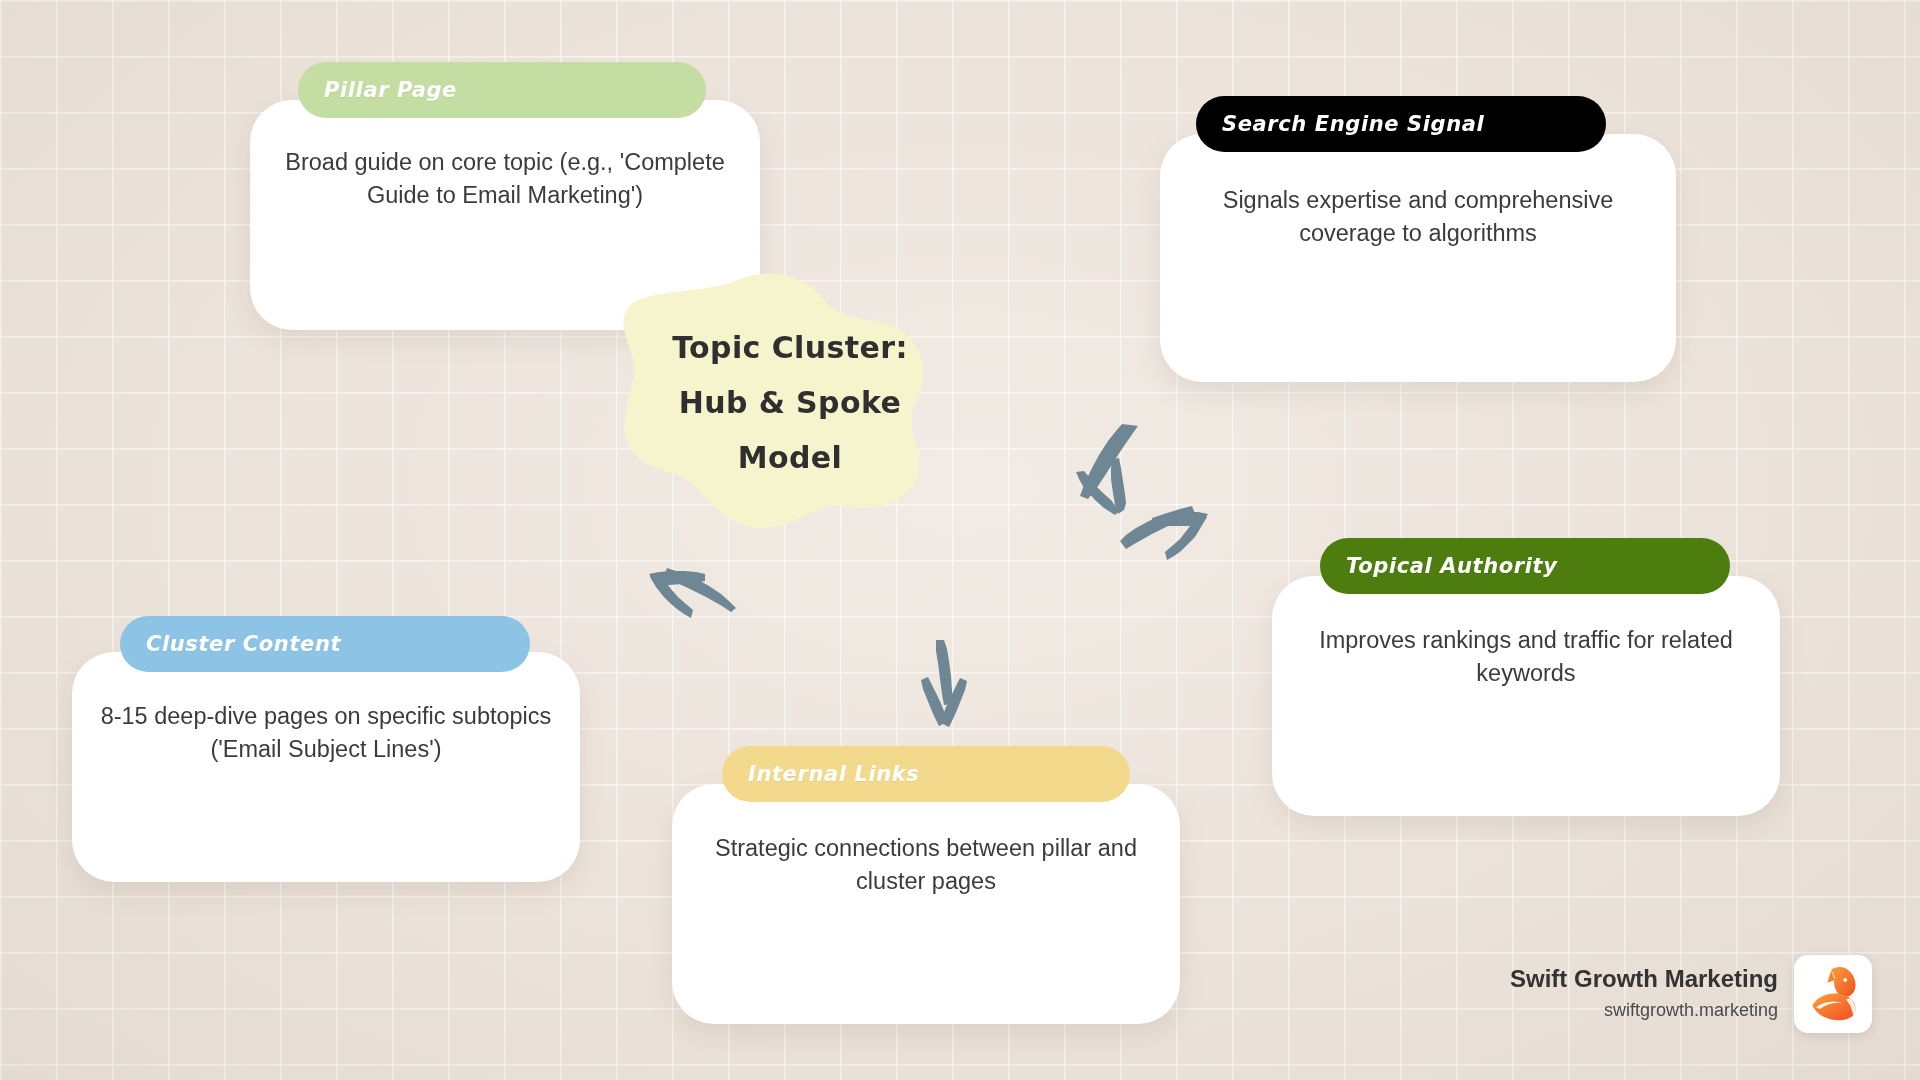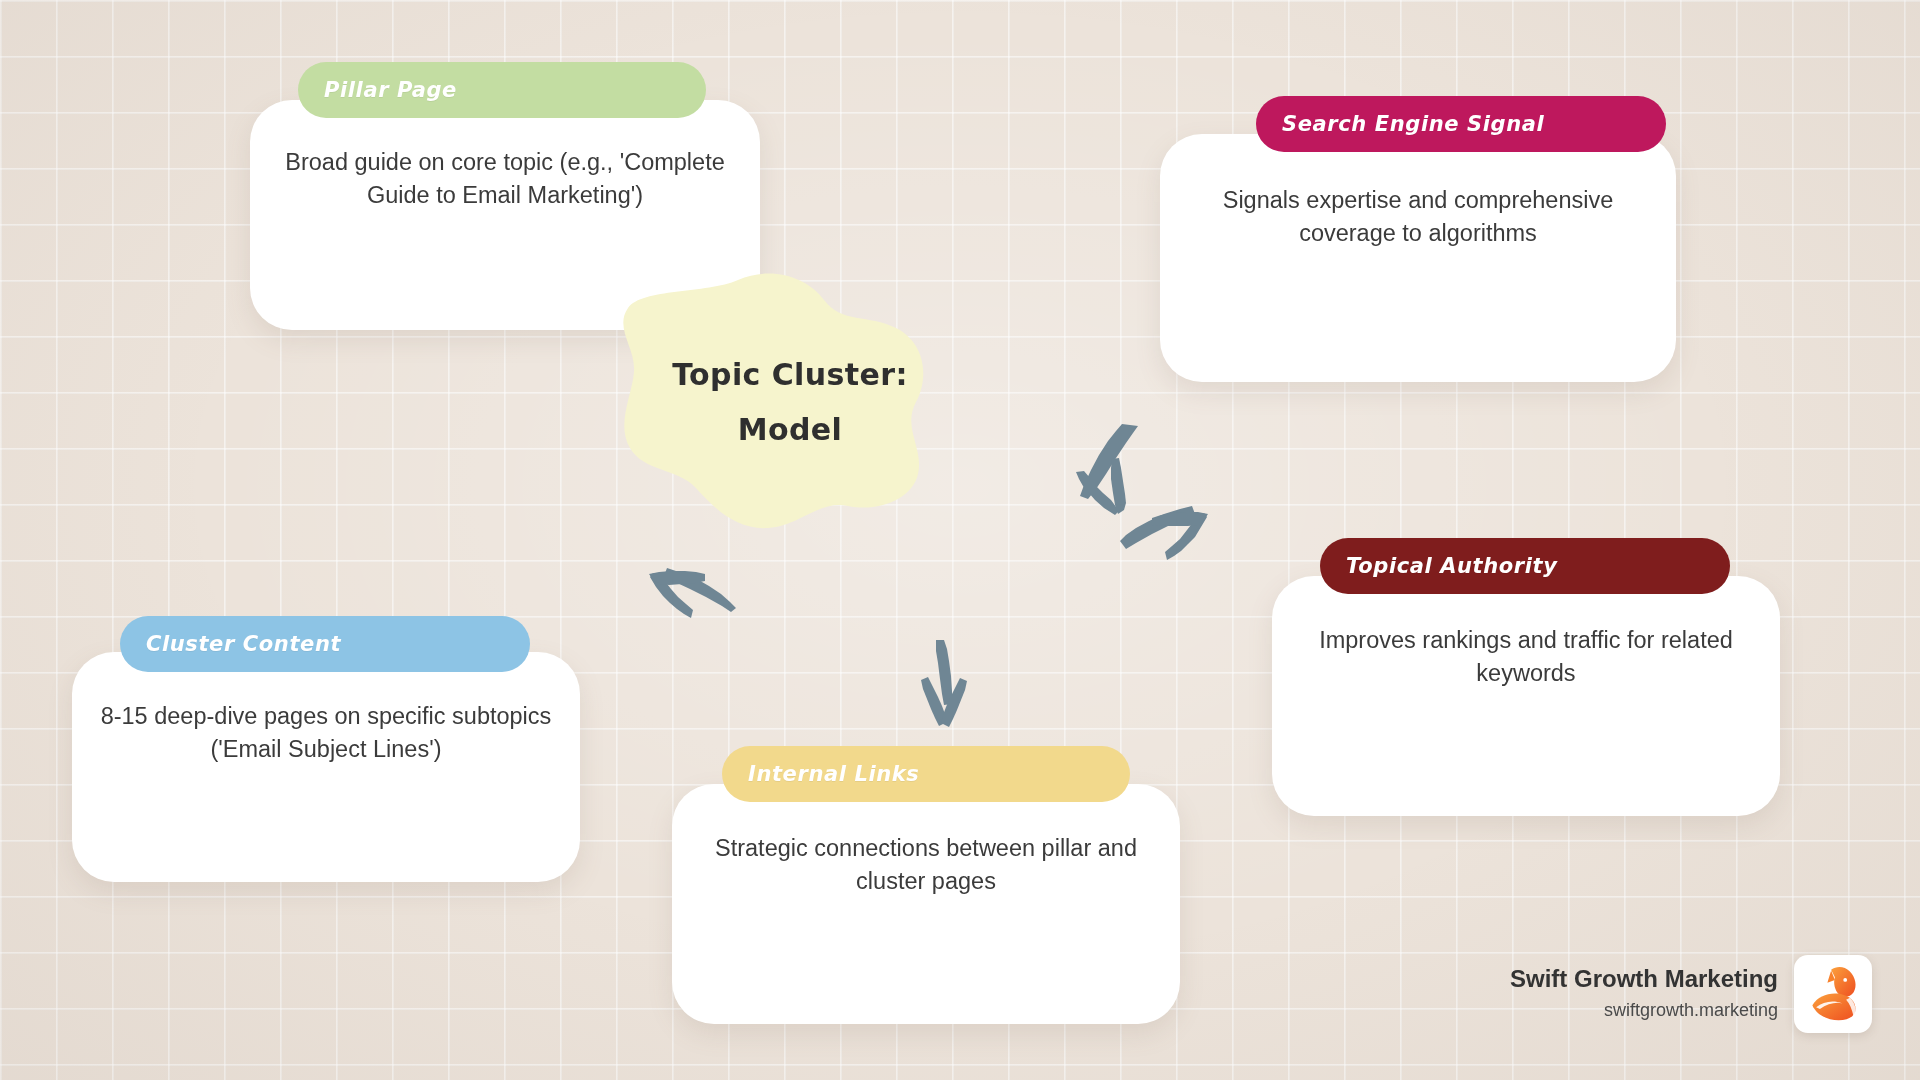--- a/index.html
+++ b/index.html
@@ -135,53 +135,54 @@
 
   <div id="center">
     <svg viewBox="0 0 360 260" width="360" height="260">
       <path d="M128,8 C160,-6 196,4 214,28 C232,52 258,42 286,56 C314,70 320,104 306,130
                C292,156 314,176 308,202 C302,228 268,240 238,234 C208,228 190,254 158,256
                C126,258 104,236 86,216 C68,196 34,200 20,176 C6,152 22,124 24,100
                C26,76 4,56 18,36 C32,16 96,22 128,8 Z" fill="#f6f4cd"></path>
     </svg>
     <div class="label">
       <span>Topic Cluster:</span>
+      <span>Hub &amp; Spoke</span>
       <span>Model</span>
     </div>
   </div>
 
   <div class="card">
     <div class="pill" style="left:298px;top:62px;width:408px;background:#c3dda2;">
       <span>Pillar Page</span>
     </div>
     <div class="body" style="left:250px;top:100px;width:510px;height:230px;">
       <div class="txt" style="top:46px;">Broad guide on core topic (e.g., 'Complete Guide to Email Marketing')</div>
     </div>
   </div>
 
   <div class="card">
-    <div class="pill" style="left:1256px;top:96px;width:410px;background:#be185d;">
+    <div class="pill" style="left:1196px;top:96px;width:410px;background:#000000;">
       <span>Search Engine Signal</span>
     </div>
     <div class="body" style="left:1160px;top:134px;width:516px;height:248px;">
       <div class="txt" style="top:50px;">Signals expertise and comprehensive coverage to algorithms</div>
     </div>
   </div>
 
   <div class="card">
     <div class="pill" style="left:120px;top:616px;width:410px;background:#8dc4e5;">
       <span>Cluster Content</span>
     </div>
     <div class="body" style="left:72px;top:652px;width:508px;height:230px;">
       <div class="txt" style="top:48px;">8-15 deep-dive pages on specific subtopics ('Email Subject Lines')</div>
     </div>
   </div>
 
   <div class="card">
-    <div class="pill" style="left:1320px;top:538px;width:410px;background:#7f1d1d;">
+    <div class="pill" style="left:1320px;top:538px;width:410px;background:#4d7c0f;">
       <span>Topical Authority</span>
     </div>
     <div class="body" style="left:1272px;top:576px;width:508px;height:240px;">
       <div class="txt" style="top:48px;">Improves rankings and traffic for related keywords</div>
     </div>
   </div>
 
   <div class="card">
     <div class="pill" style="left:722px;top:746px;width:408px;background:#f2d98c;">
       <span>Internal Links</span>

